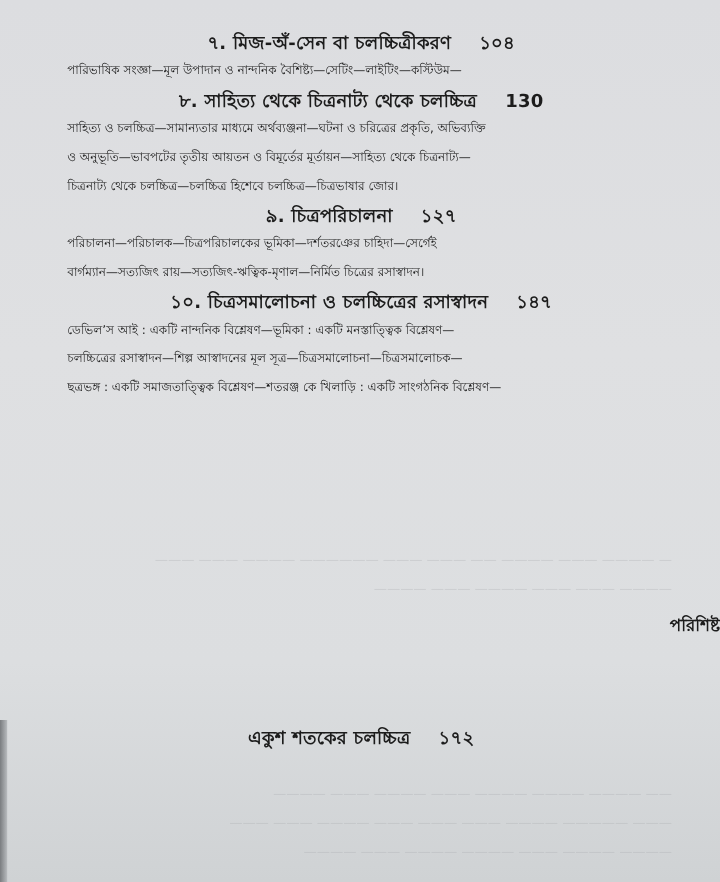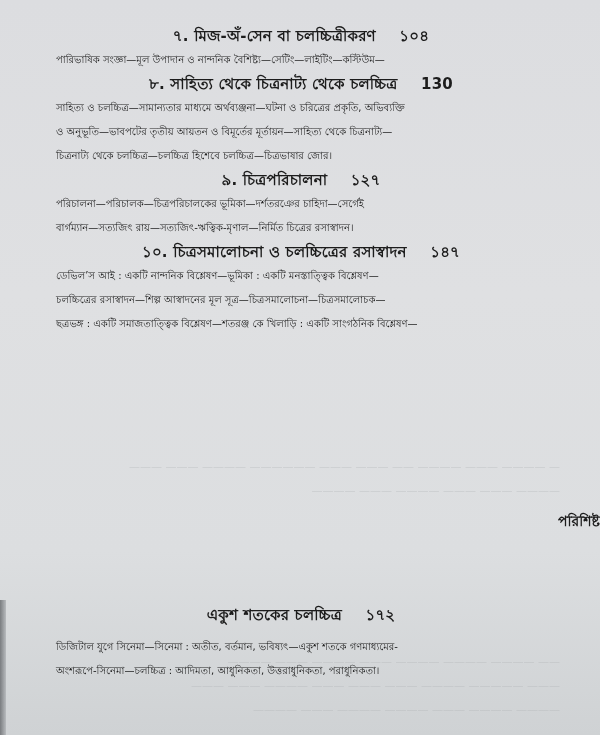--- a/index.html
+++ b/index.html
@@ -94,17 +94,13 @@
   </div>
 </div>
 
 <div class="appendix-title">পরিশিষ্ট</div>
 
 <div class="appendix">
   <div class="heading">
     <span>একুশ শতকের চলচ্চিত্র</span>
     <span class="pg">১৭২</span>
   </div>
-  <div class="body" style="margin-top:8px">
-    <span class="ln">ডিজিটাল যুগে সিনেমা—সিনেমা : অতীত, বর্তমান, ভবিষ্যৎ—একুশ শতকে গণমাধ্যমের-</span>
-    <span class="ln">অংশরূপে-সিনেমা—চলচ্চিত্র : আদিমতা, আধুনিকতা, উত্তরাধুনিকতা, পরাধুনিকতা।</span>
-  </div>
 </div>
 
 </body></html>

